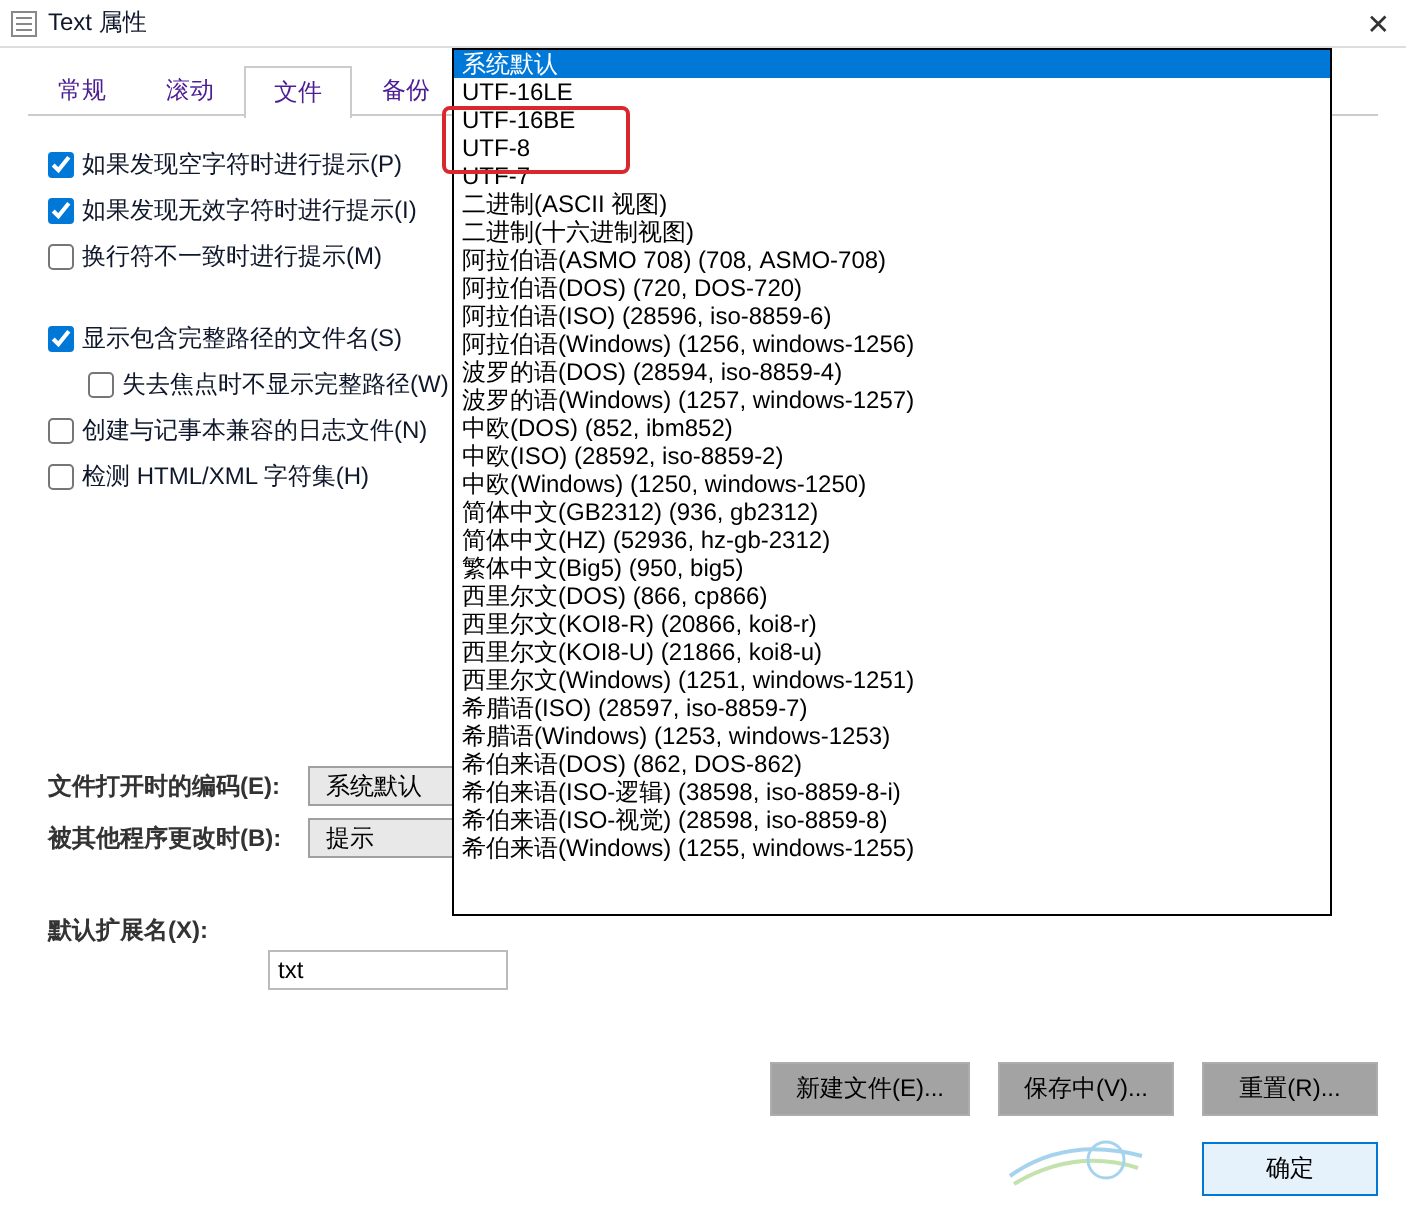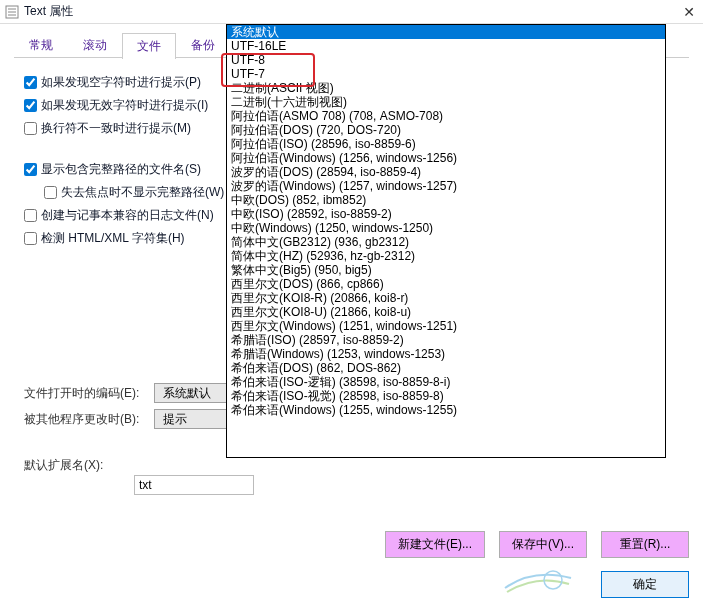--- a/index.html
+++ b/index.html
@@ -18,35 +18,35 @@
 
 .form-section { padding-top: 10px; }
 .checkbox-row { display: flex; align-items: center; margin-bottom: 6px; padding-left: 10px; }
 .checkbox-row input[type="checkbox"] { width: 13px; height: 13px; margin-right: 4px; accent-color: #0078d7; }
 .checkbox-row label { font-size: 12px; color: #0f172a; }
 .checkbox-row.sub { padding-left: 30px; }
 
 .spacer { height: 18px; }
 
 .field-row { display: flex; align-items: center; margin-bottom: 6px; padding-left: 10px; }
-.field-label { width: 130px; font-size: 12px; color: #333; }
+.field-label { width: 130px; font-size: 12px; color: #333; font-weight: bold; }
 .field-input { border: 1px solid #bbb; padding: 1px 4px; font-size: 12px; height: 20px; }
 .field-select { border: 1px solid #a0a0a0; padding: 1px 4px; font-size: 12px; height: 20px; width: 426px; background: #e8e8e8; }
 .field-input.txt { width: 120px; margin-top: 40px; }
 
 
 .dropdown-list { position: absolute; top: 0px; left: 226px; width: 440px; height: 434px; border: 1px solid #000; background: #fff; overflow-y: auto; z-index: 10; }
 .dropdown-item { padding: 0 4px; font-size: 12px; line-height: 14px; height: 14px; white-space: nowrap; overflow: hidden; }
 .dropdown-item.selected { background: #0078d7; color: #fff; }
 .red-box { position: absolute; border: 2px solid #d8272d; border-radius: 4px; left: 221px; top: 29px; width: 94px; height: 34px; z-index: 20; pointer-events: none; }
 
 .close-x { position: absolute; right: 8px; top: 4px; font-size: 14px; color: #333; }
 
 .bottom-buttons { position: absolute; bottom: 50px; right: 14px; display: flex; gap: 14px; }
-.btn { border: 1px solid #adadad; background: #f0abfc; padding: 4px 12px; font-size: 12px; min-width: 88px; text-align: center; cursor: pointer; }
+.btn { border: 1px solid #adadad; background: #a3a3a3; padding: 4px 12px; font-size: 12px; min-width: 88px; text-align: center; cursor: pointer; }
 
 .ok-row { position: absolute; bottom: 10px; right: 14px; display: flex; align-items: center; }
 .ok-btn { border: 1px solid #0078d7; background: #e5f1fb; padding: 4px 20px; font-size: 12px; min-width: 88px; text-align: center; cursor: pointer; position: relative; }
 .decor { position: absolute; right: 130px; bottom: 14px; width: 70px; height: 28px; opacity: .45;}
 
 
 .dropdown-list::-webkit-scrollbar { width: 16px; }
 .dropdown-list::-webkit-scrollbar-track { background: #f0f0f0; }
 .dropdown-list::-webkit-scrollbar-thumb { background: #c0c0c0; }
 </style>
@@ -140,41 +140,42 @@
     <circle cx="50" cy="14" r="9" fill="none" stroke="#3aa0d8" stroke-width="1.5"></circle>
   </svg>
 
   <div class="ok-row">
     <button class="ok-btn">确定</button>
   </div>
 
   <div class="dropdown-list" id="dd">
       <div class="dropdown-item selected">系统默认</div>
       <div class="dropdown-item">UTF-16LE</div>
+      <div class="dropdown-item">UTF-16BE</div>
       <div class="dropdown-item">UTF-8</div>
       <div class="dropdown-item">UTF-7</div>
       <div class="dropdown-item">二进制(ASCII 视图)</div>
       <div class="dropdown-item">二进制(十六进制视图)</div>
       <div class="dropdown-item">阿拉伯语(ASMO 708) (708, ASMO-708)</div>
       <div class="dropdown-item">阿拉伯语(DOS) (720, DOS-720)</div>
       <div class="dropdown-item">阿拉伯语(ISO) (28596, iso-8859-6)</div>
       <div class="dropdown-item">阿拉伯语(Windows) (1256, windows-1256)</div>
       <div class="dropdown-item">波罗的语(DOS) (28594, iso-8859-4)</div>
       <div class="dropdown-item">波罗的语(Windows) (1257, windows-1257)</div>
       <div class="dropdown-item">中欧(DOS) (852, ibm852)</div>
       <div class="dropdown-item">中欧(ISO) (28592, iso-8859-2)</div>
       <div class="dropdown-item">中欧(Windows) (1250, windows-1250)</div>
       <div class="dropdown-item">简体中文(GB2312) (936, gb2312)</div>
       <div class="dropdown-item">简体中文(HZ) (52936, hz-gb-2312)</div>
       <div class="dropdown-item">繁体中文(Big5) (950, big5)</div>
       <div class="dropdown-item">西里尔文(DOS) (866, cp866)</div>
       <div class="dropdown-item">西里尔文(KOI8-R) (20866, koi8-r)</div>
       <div class="dropdown-item">西里尔文(KOI8-U) (21866, koi8-u)</div>
       <div class="dropdown-item">西里尔文(Windows) (1251, windows-1251)</div>
-      <div class="dropdown-item">希腊语(ISO) (28597, iso-8859-2)</div>
+      <div class="dropdown-item">希腊语(ISO) (28597, iso-8859-7)</div>
       <div class="dropdown-item">希腊语(Windows) (1253, windows-1253)</div>
       <div class="dropdown-item">希伯来语(DOS) (862, DOS-862)</div>
       <div class="dropdown-item">希伯来语(ISO-逻辑) (38598, iso-8859-8-i)</div>
       <div class="dropdown-item">希伯来语(ISO-视觉) (28598, iso-8859-8)</div>
       <div class="dropdown-item">希伯来语(Windows) (1255, windows-1255)</div>
     </div>
   <div class="red-box"></div>
 
 </div>
 

